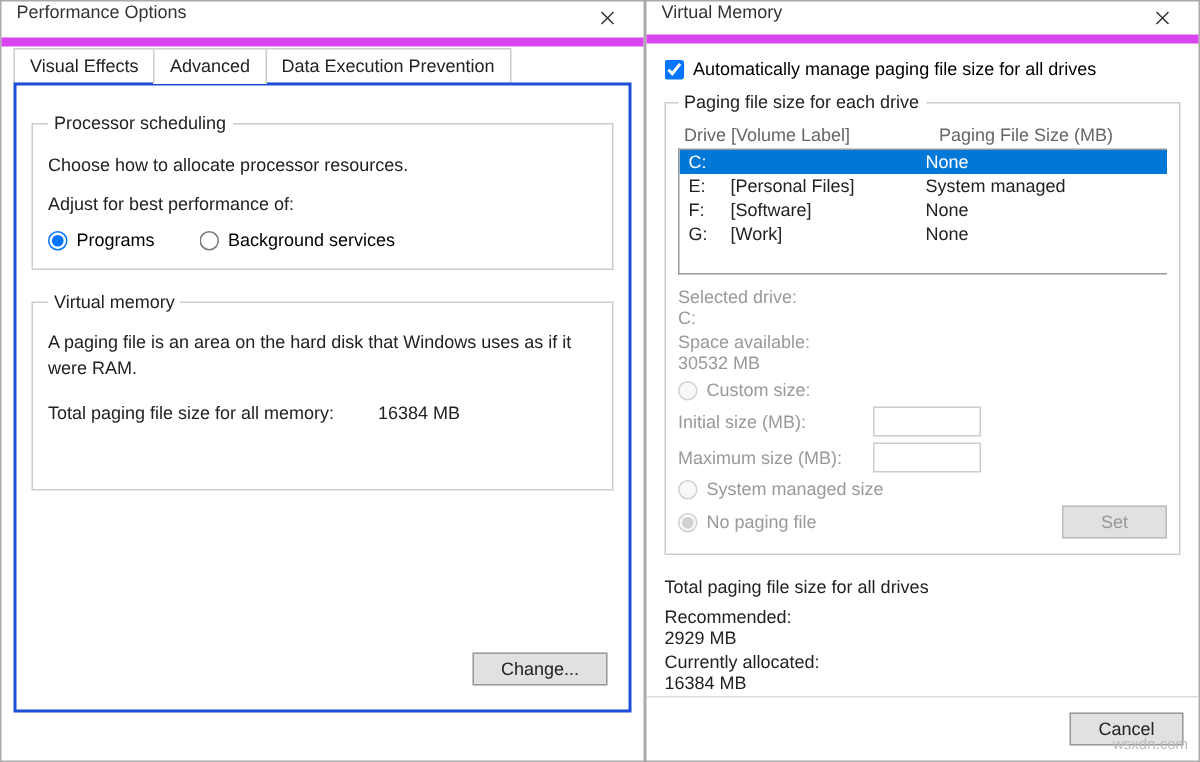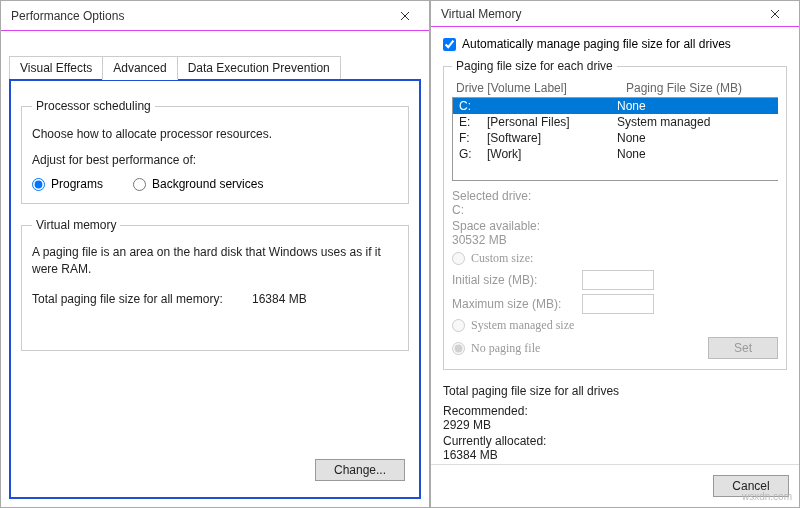--- a/index.html
+++ b/index.html
@@ -1,24 +1,24 @@
 <!DOCTYPE html>
 <html><head>
 <meta charset="utf-8">
 <style>
   * { box-sizing: border-box; font-family: 'Segoe UI', sans-serif; font-size: 12px; }
   body { margin: 0; background: #e8e8e8; width: 800px; height: 508px; position: relative; overflow: hidden; }
   .window { position: absolute; background: #fff; border: 1px solid #aaa; display: flex; flex-direction: column; }
   .perf-window { left: 0; top: 0; width: 430px; height: 508px; }
   .vm-window { left: 430px; top: 0; width: 370px; height: 508px; }
-  .titlebar { display: flex; align-items: center; height: 30px; padding: 0 6px 0 10px; border-bottom: 1px solid #d946ef; }
+  .titlebar { display: flex; height: 30px; padding: 0 6px 0 10px; border-bottom: 6px solid #d946ef; }
   .titlebar .title { flex: 1; color: #333; }
   .titlebar .close { width: 36px; height: 22px; display: flex; align-items: center; justify-content: center; color: #333; }
   .body { flex: 1; padding: 0 8px; position: relative; }
-  .tabs { display: flex; margin-top: 24px; position: relative; top: 1px; }
+  .tabs { display: flex; margin-top: 0; position: relative; top: 1px; }
   .tab { padding: 4px 10px; border: 1px solid #ccc; background: #fff; margin-right: -1px; color: #222; }
   .tab.active { border-bottom: 1px solid #fff; z-index: 2; }
   .tab-panel { border: 2px solid #1d4ed8; padding: 10px; height: 420px; position: relative; }
   fieldset { border: 1px solid #ccc; padding: 8px 10px 12px; margin: 8px 0 14px; }
   legend { padding: 0 4px; color: #222; }
   .desc { color: #222; margin: 6px 0 12px; }
   .adjust-label { margin: 4px 0 10px; display: block; color: #222; }
   .radio-row { display: flex; align-items: center; gap: 6px; margin-right: 30px; }
   .radio-group { display: flex; }
   input[type=radio] { width: 13px; height: 13px; margin: 0; }
@@ -37,21 +37,21 @@
   .drive-row .c1 { width: 28px; }
   .drive-row .c2 { width: 130px; }
   .drive-row .c3 { flex: 1; }
   .drive-row.selected { background: #0078d7; color: #fff; }
   .info-grid { margin-top: 8px; }
   .info-row { display: flex; margin: 2px 0; flex-direction: column; }
   .info-row .ilbl { width: 130px; color: #999; }
   .info-row .ival { color: #999; }
   .info-row.enabled .ilbl, .info-row.enabled .ival { color: #222; }
   .opt-row { display: flex; align-items: center; gap: 6px; margin: 4px 0; }
-  .opt-row .olbl { color: #999; font-family: Liberation Serif, serif; }
+  .opt-row .olbl { color: #999; }
   .size-row { display: flex; align-items: center; margin: 4px 0; }
   .size-row .slbl { width: 130px; color: #999; }
   .size-input { width: 72px; height: 20px; border: 1px solid #ccc; background: #fff; }
   .set-btn { width: 70px; height: 22px; background: #e1e1e1; border: 1px solid #bbb; color: #999; margin-left: auto; }
   .set-row { display: flex; align-items: center; margin-top: 2px; }
   .totals-title { margin: 8px 0 6px; color: #222; }
   .btn-row { border-top: 1px solid #ddd; padding: 10px; display: flex; justify-content: flex-end; gap: 8px; }
   .btn { width: 76px; height: 22px; background: #e1e1e1; border: 1px solid #999; color: #222; }
   .btn.default { border: 2px solid #0078d7; }
   .watermark { position: absolute; right: 8px; bottom: 6px; font-size: 10px; color: #bbb; pointer-events: none; z-index: 20; }

